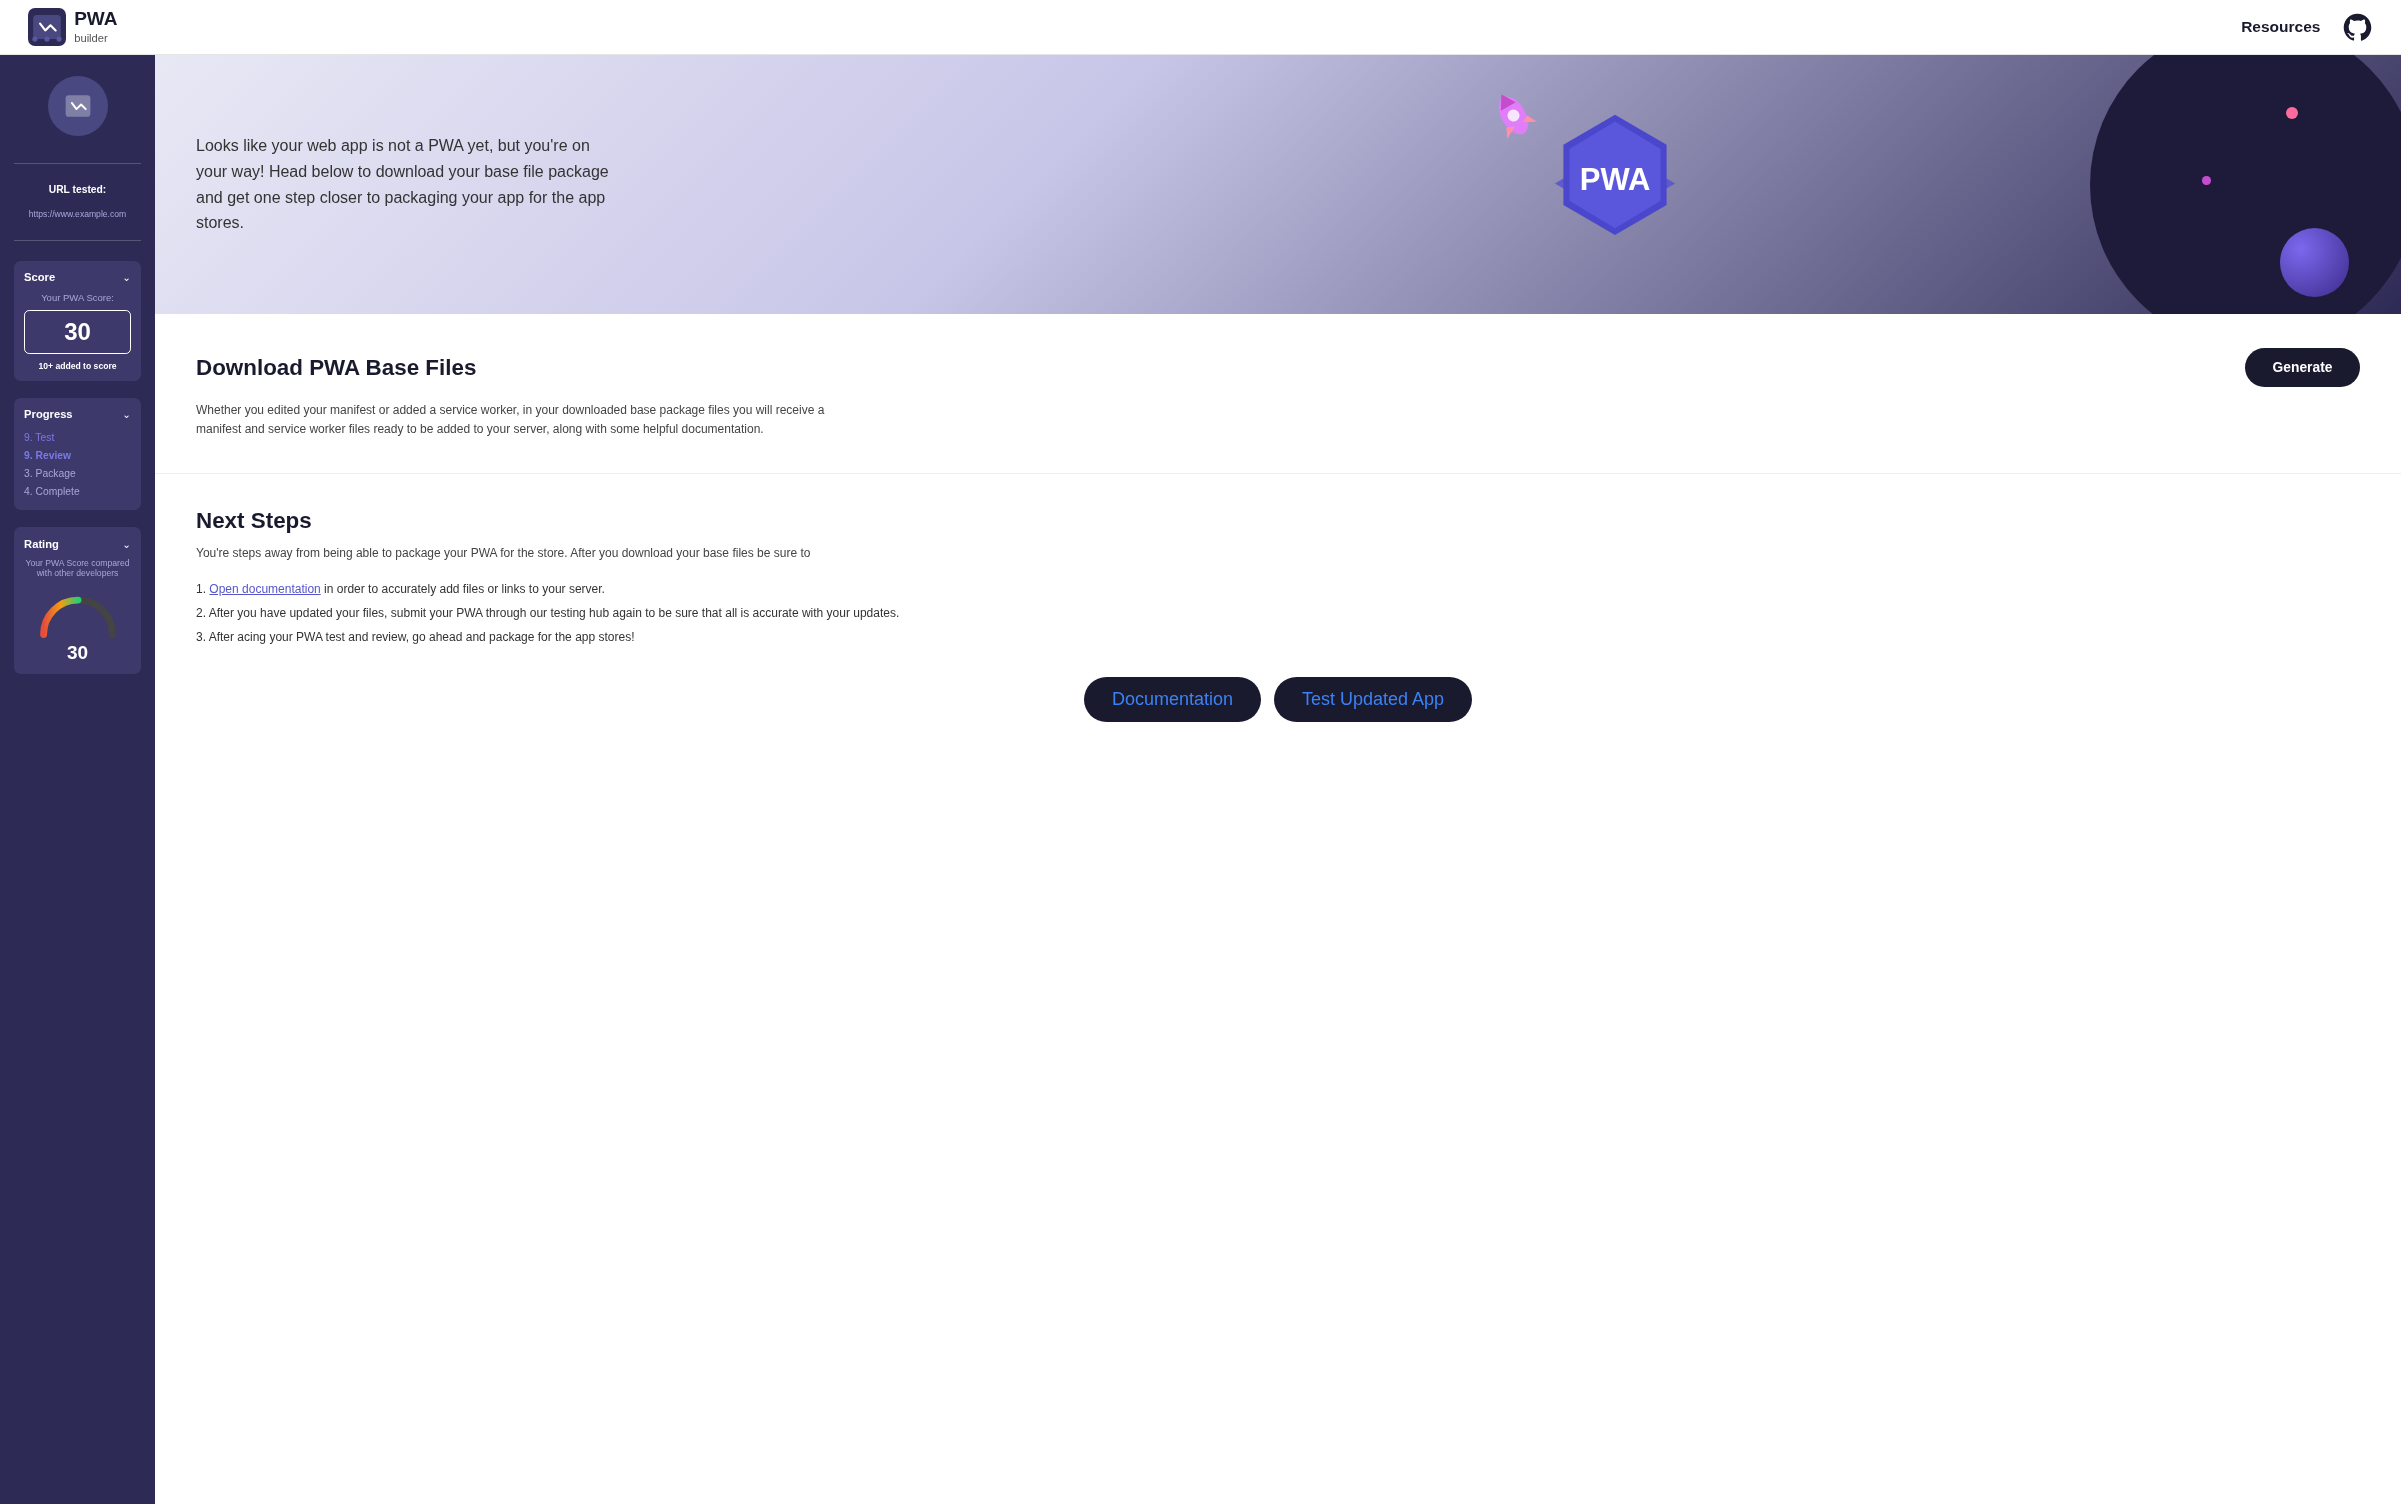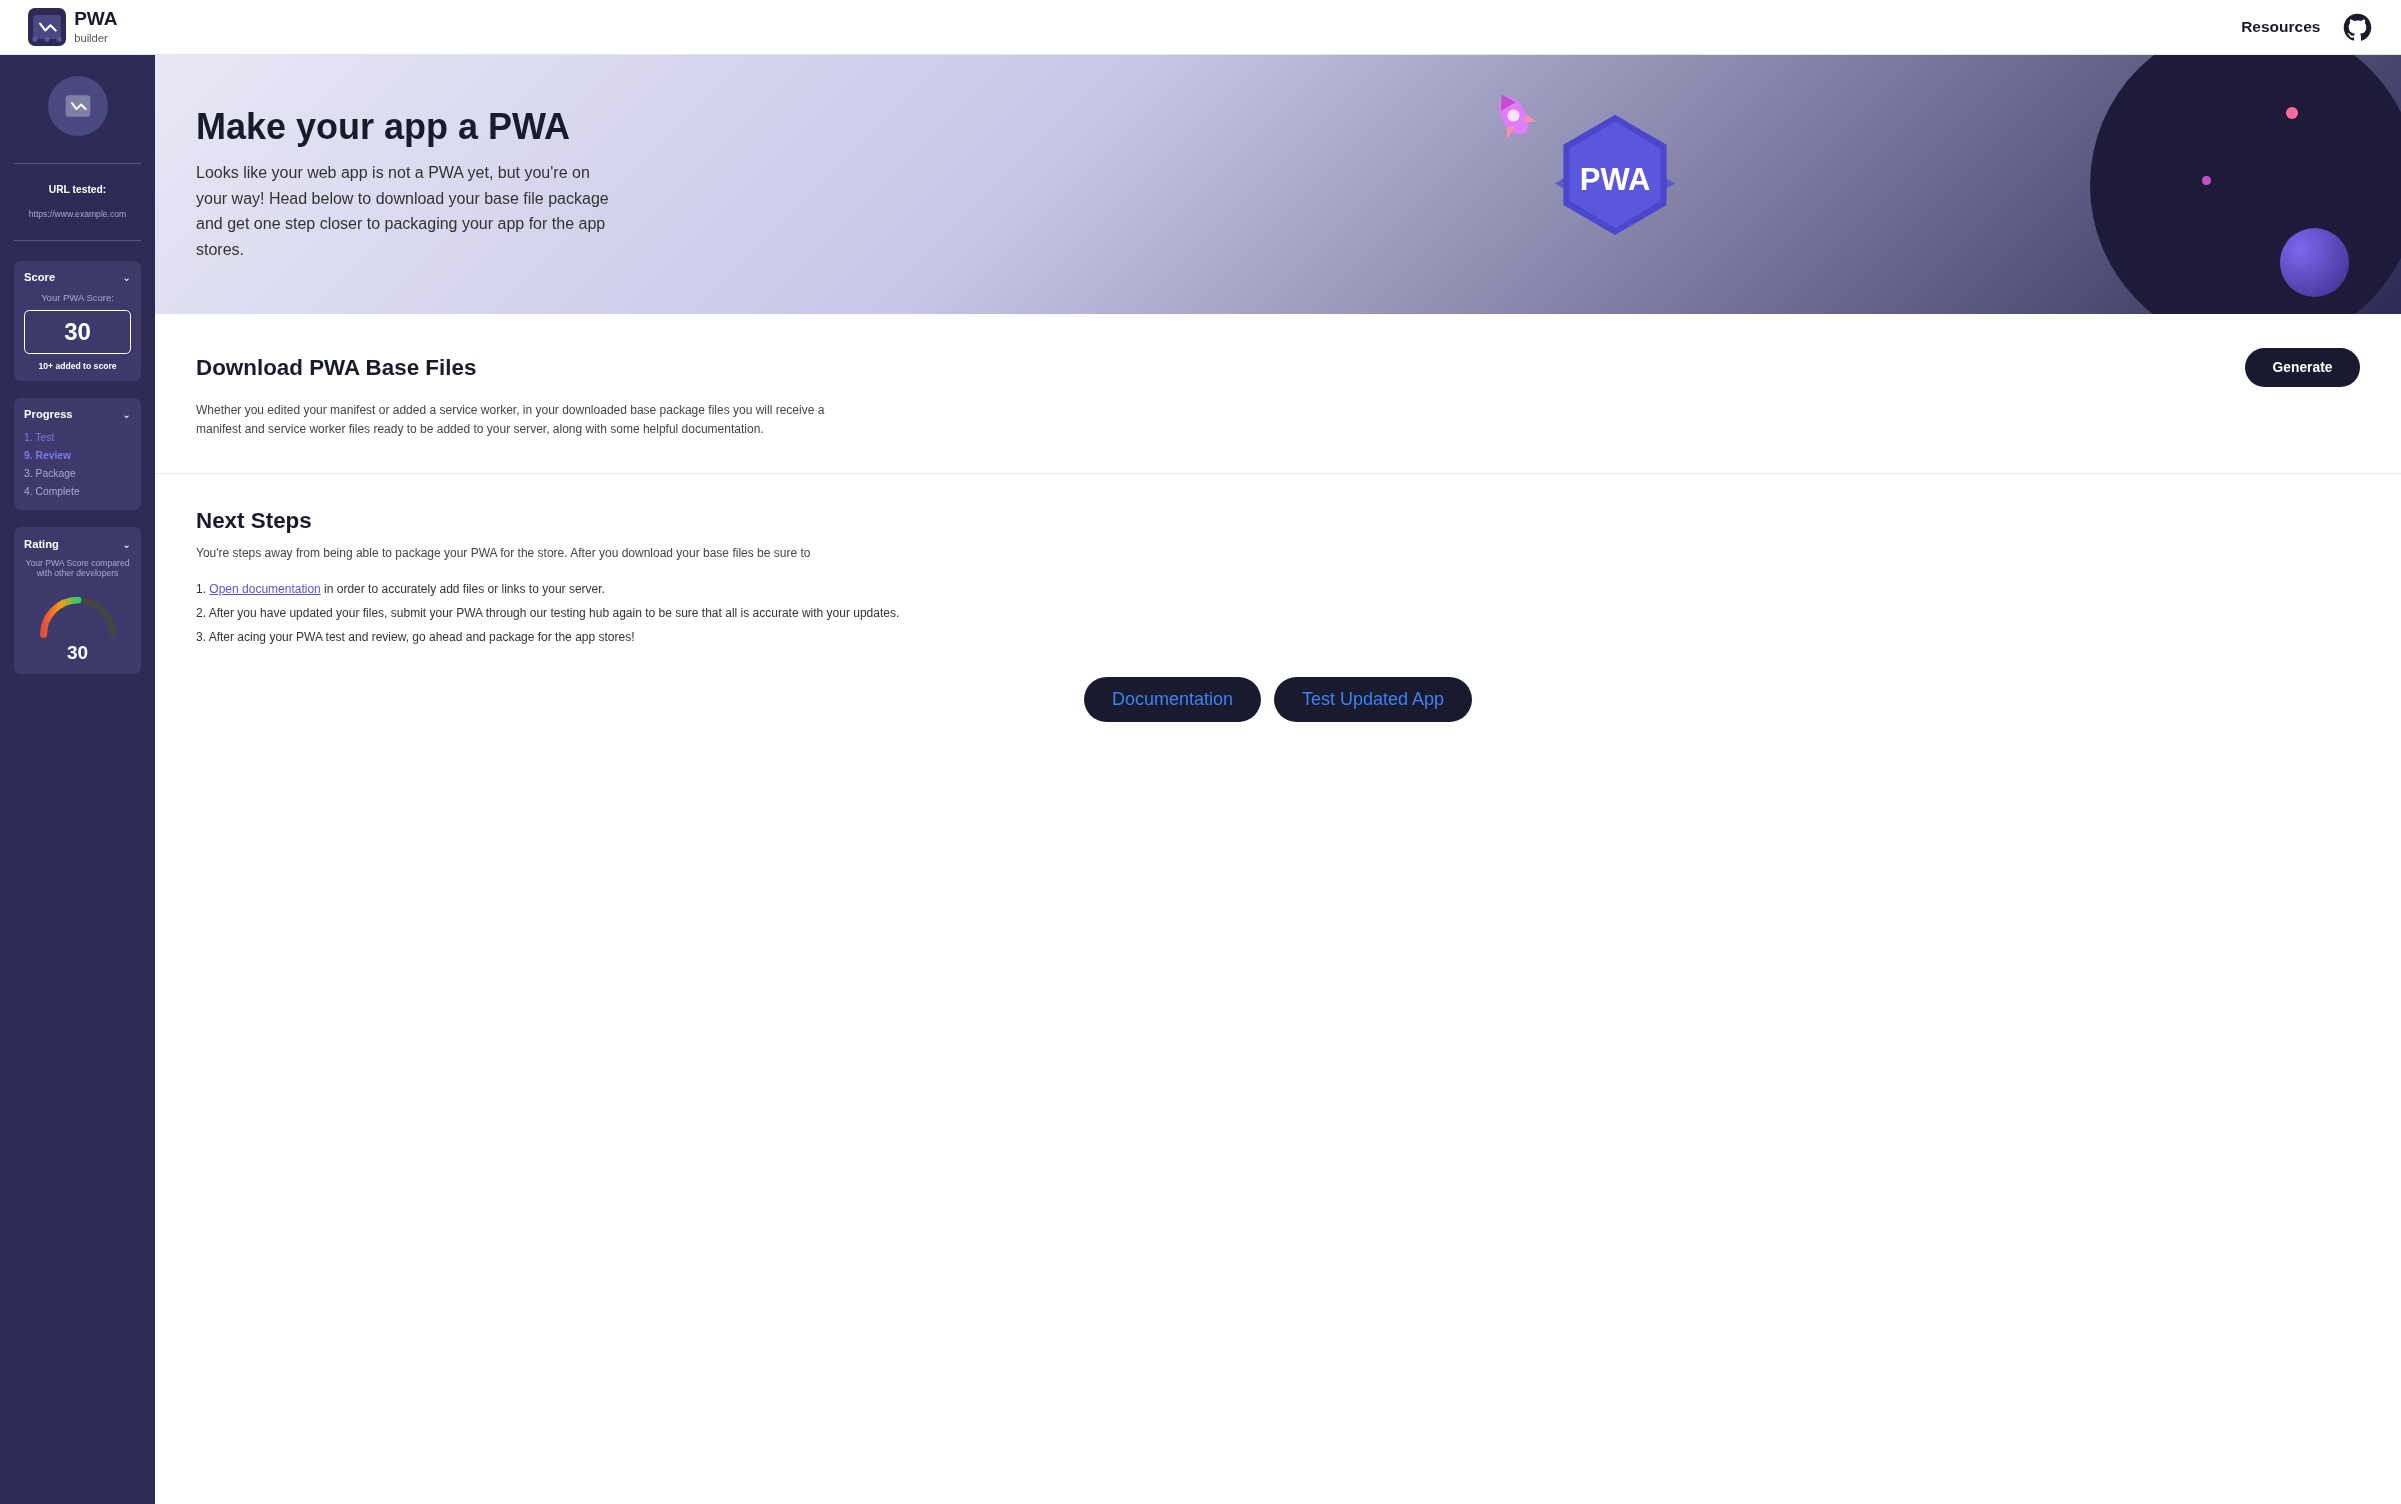--- a/index.html
+++ b/index.html
@@ -373,21 +373,21 @@
         <strong>10+ added to score</strong>
       </div>
     </div>
 
     <div class="sidebar-card">
       <div class="sidebar-card-header">
         <span class="sidebar-card-title">Progress</span>
         <span class="chevron-icon">⌄</span>
       </div>
       <ul class="progress-items">
-        <li class="progress-item done">1. Test</li>
+        <li class="progress-item done">9. Test</li>
         <li class="progress-item active">9. Review</li>
         <li class="progress-item inactive">3. Package</li>
         <li class="progress-item inactive">4. Complete</li>
       </ul>
     </div>
 
     <div class="sidebar-card">
       <div class="sidebar-card-header">
         <span class="sidebar-card-title">Rating</span>
         <span class="chevron-icon">⌄</span>
@@ -407,21 +407,20 @@
         </svg>
       </div>
       <div class="gauge-number">30</div>
     </div>
   </aside>
 
   <main class="main-content">
 
     <section class="hero">
       <div class="hero-content">
-        <h1 class="hero-title">Make your app a PWA</h1>
         <p class="hero-desc">Looks like your web app is not a PWA yet, but you're on your way! Head below to download your base file package and get one step closer to packaging your app for the app stores.</p>
       </div>
 
       <div class="planet-large"></div>
       <div class="planet-small"></div>
 
       <svg style="position:absolute; right:38%; top:26px; z-index:4; transform: rotate(-30deg);" width="69" height="69" viewBox="0 0 80 80" fill="none">
         <ellipse cx="40" cy="40" rx="14" ry="24" fill="#e87aff" opacity="0.9"></ellipse>
         <polygon points="40,12 50,28 30,28" fill="#c44dcc"></polygon>
         <ellipse cx="40" cy="40" rx="7" ry="7" fill="white" opacity="0.8"></ellipse>

